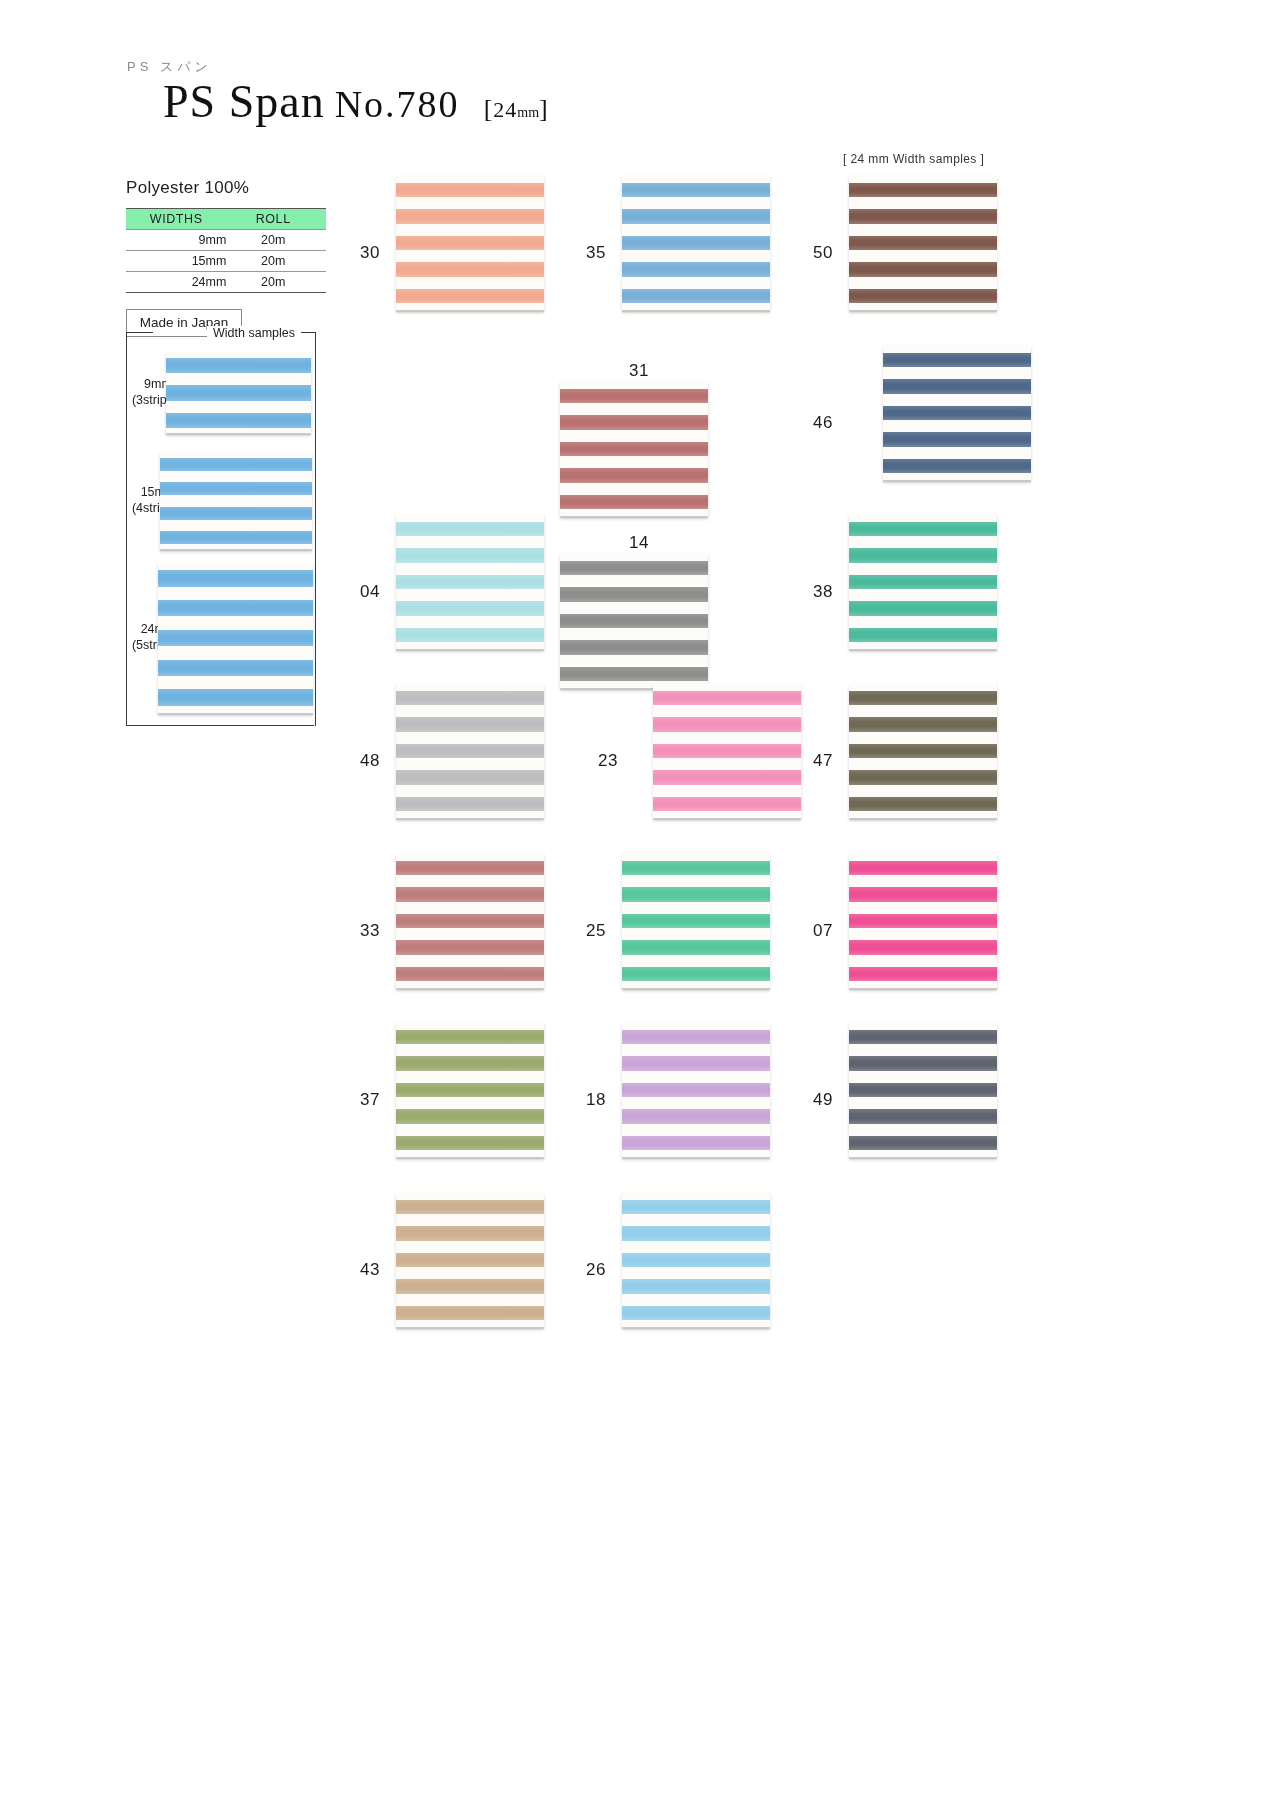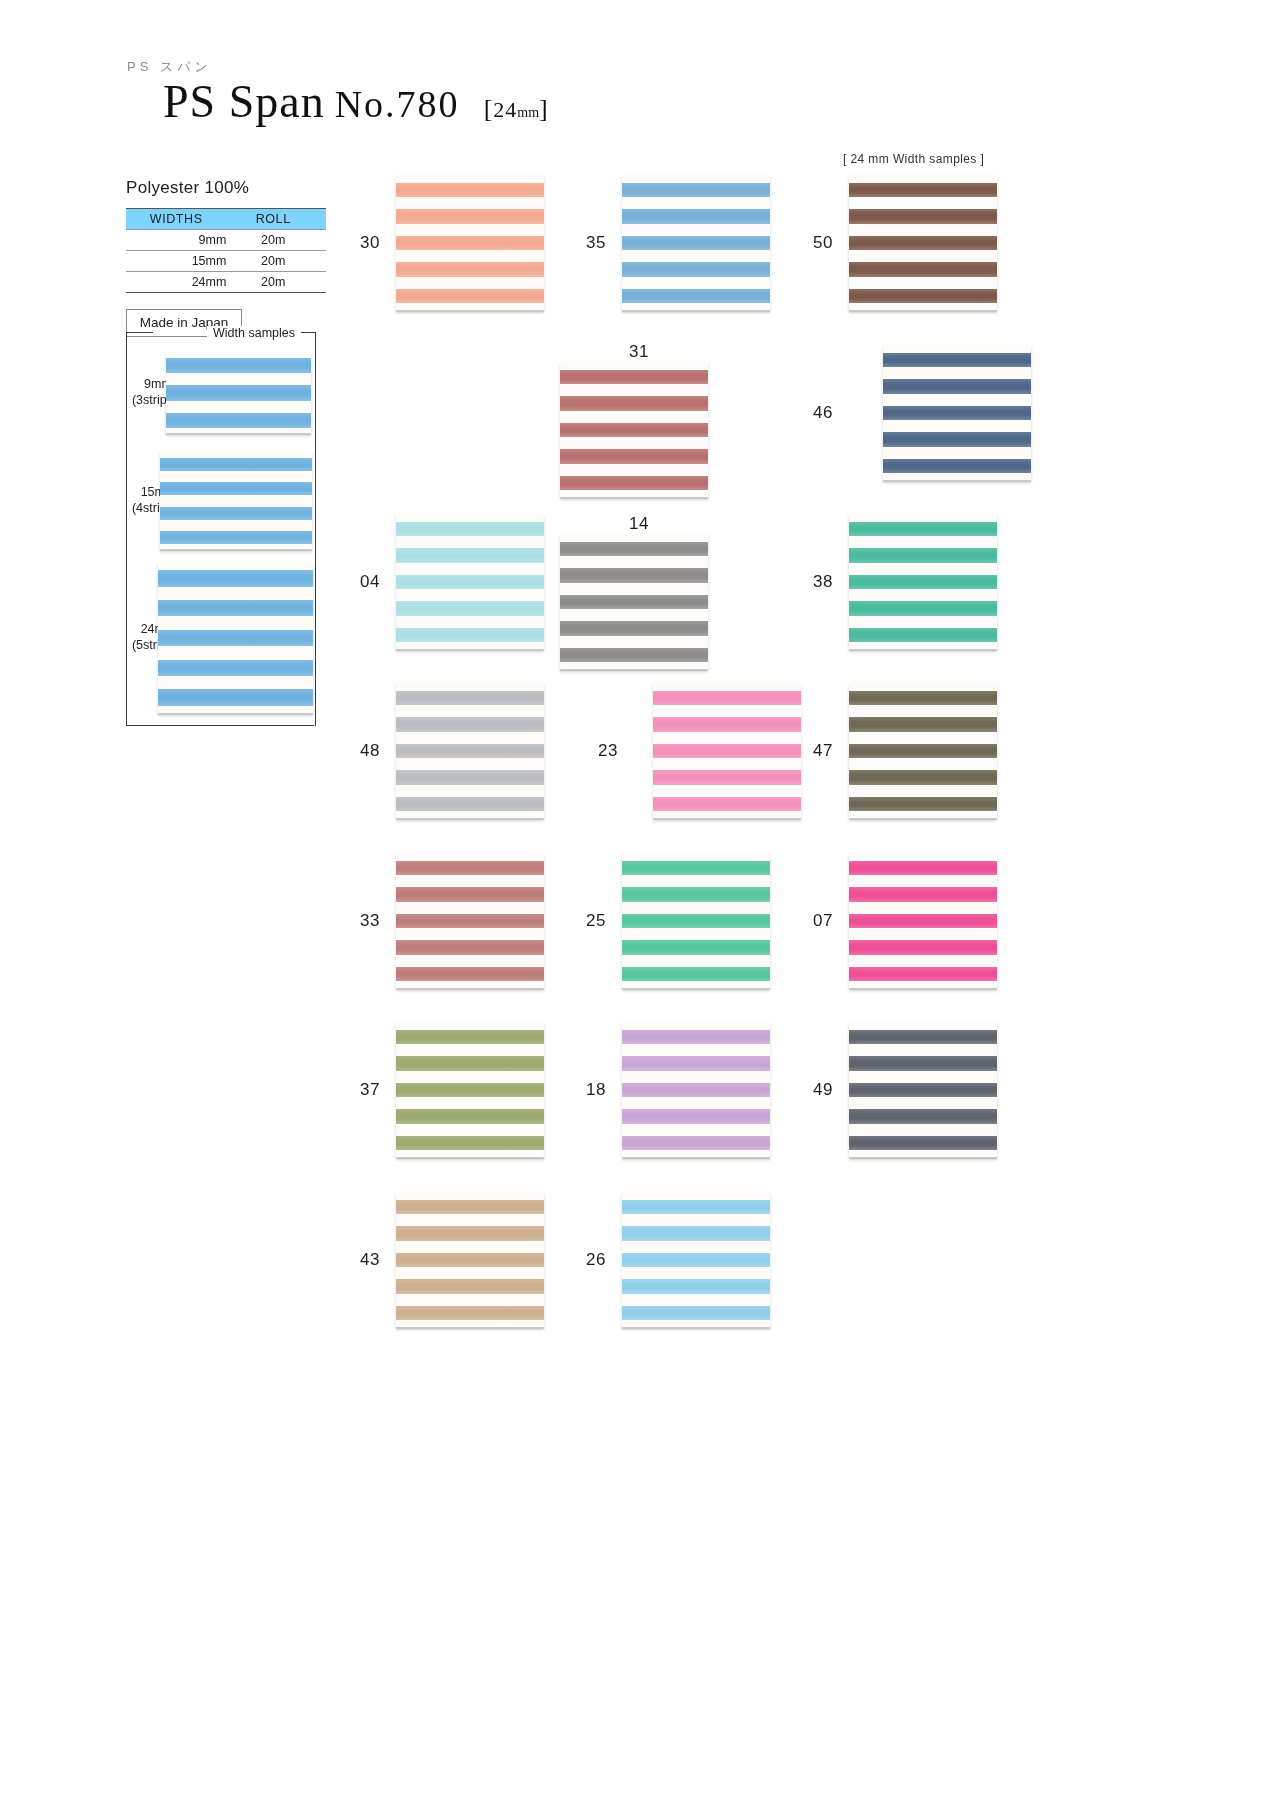--- a/index.html
+++ b/index.html
@@ -73,21 +73,21 @@
     letter-spacing: 0.3px;
     margin-bottom: 10px;
   }
   table.spec {
     border-collapse: collapse;
     width: 200px;
     font-size: 12.5px;
     color: #222;
   }
   table.spec th {
-    background: #7dd3fc;
+    background: #86efac;
     font-weight: 400;
     letter-spacing: 0.6px;
     padding: 3px 10px 3px 0;
     text-align: center;
     border-top: 1.2px solid #555;
     border-bottom: 1px solid #999;
   }
   table.spec td {
     padding: 3px 10px 3px 0;
     text-align: right;
@@ -214,20 +214,21 @@
     align-items: center;
   }
   .cell .code {
     width: 46px;
     text-align: right;
     font-size: 17px;
     color: #1d1d1d;
     letter-spacing: 0.5px;
     margin-right: 16px;
     font-family: "Liberation Sans", sans-serif;
+    margin-top: 19px;
   }
   .cell .swatch {
     width: 148px;
     height: 136px;
   }
 </style>
 </head>
 <body>
 
 <div class="header">

